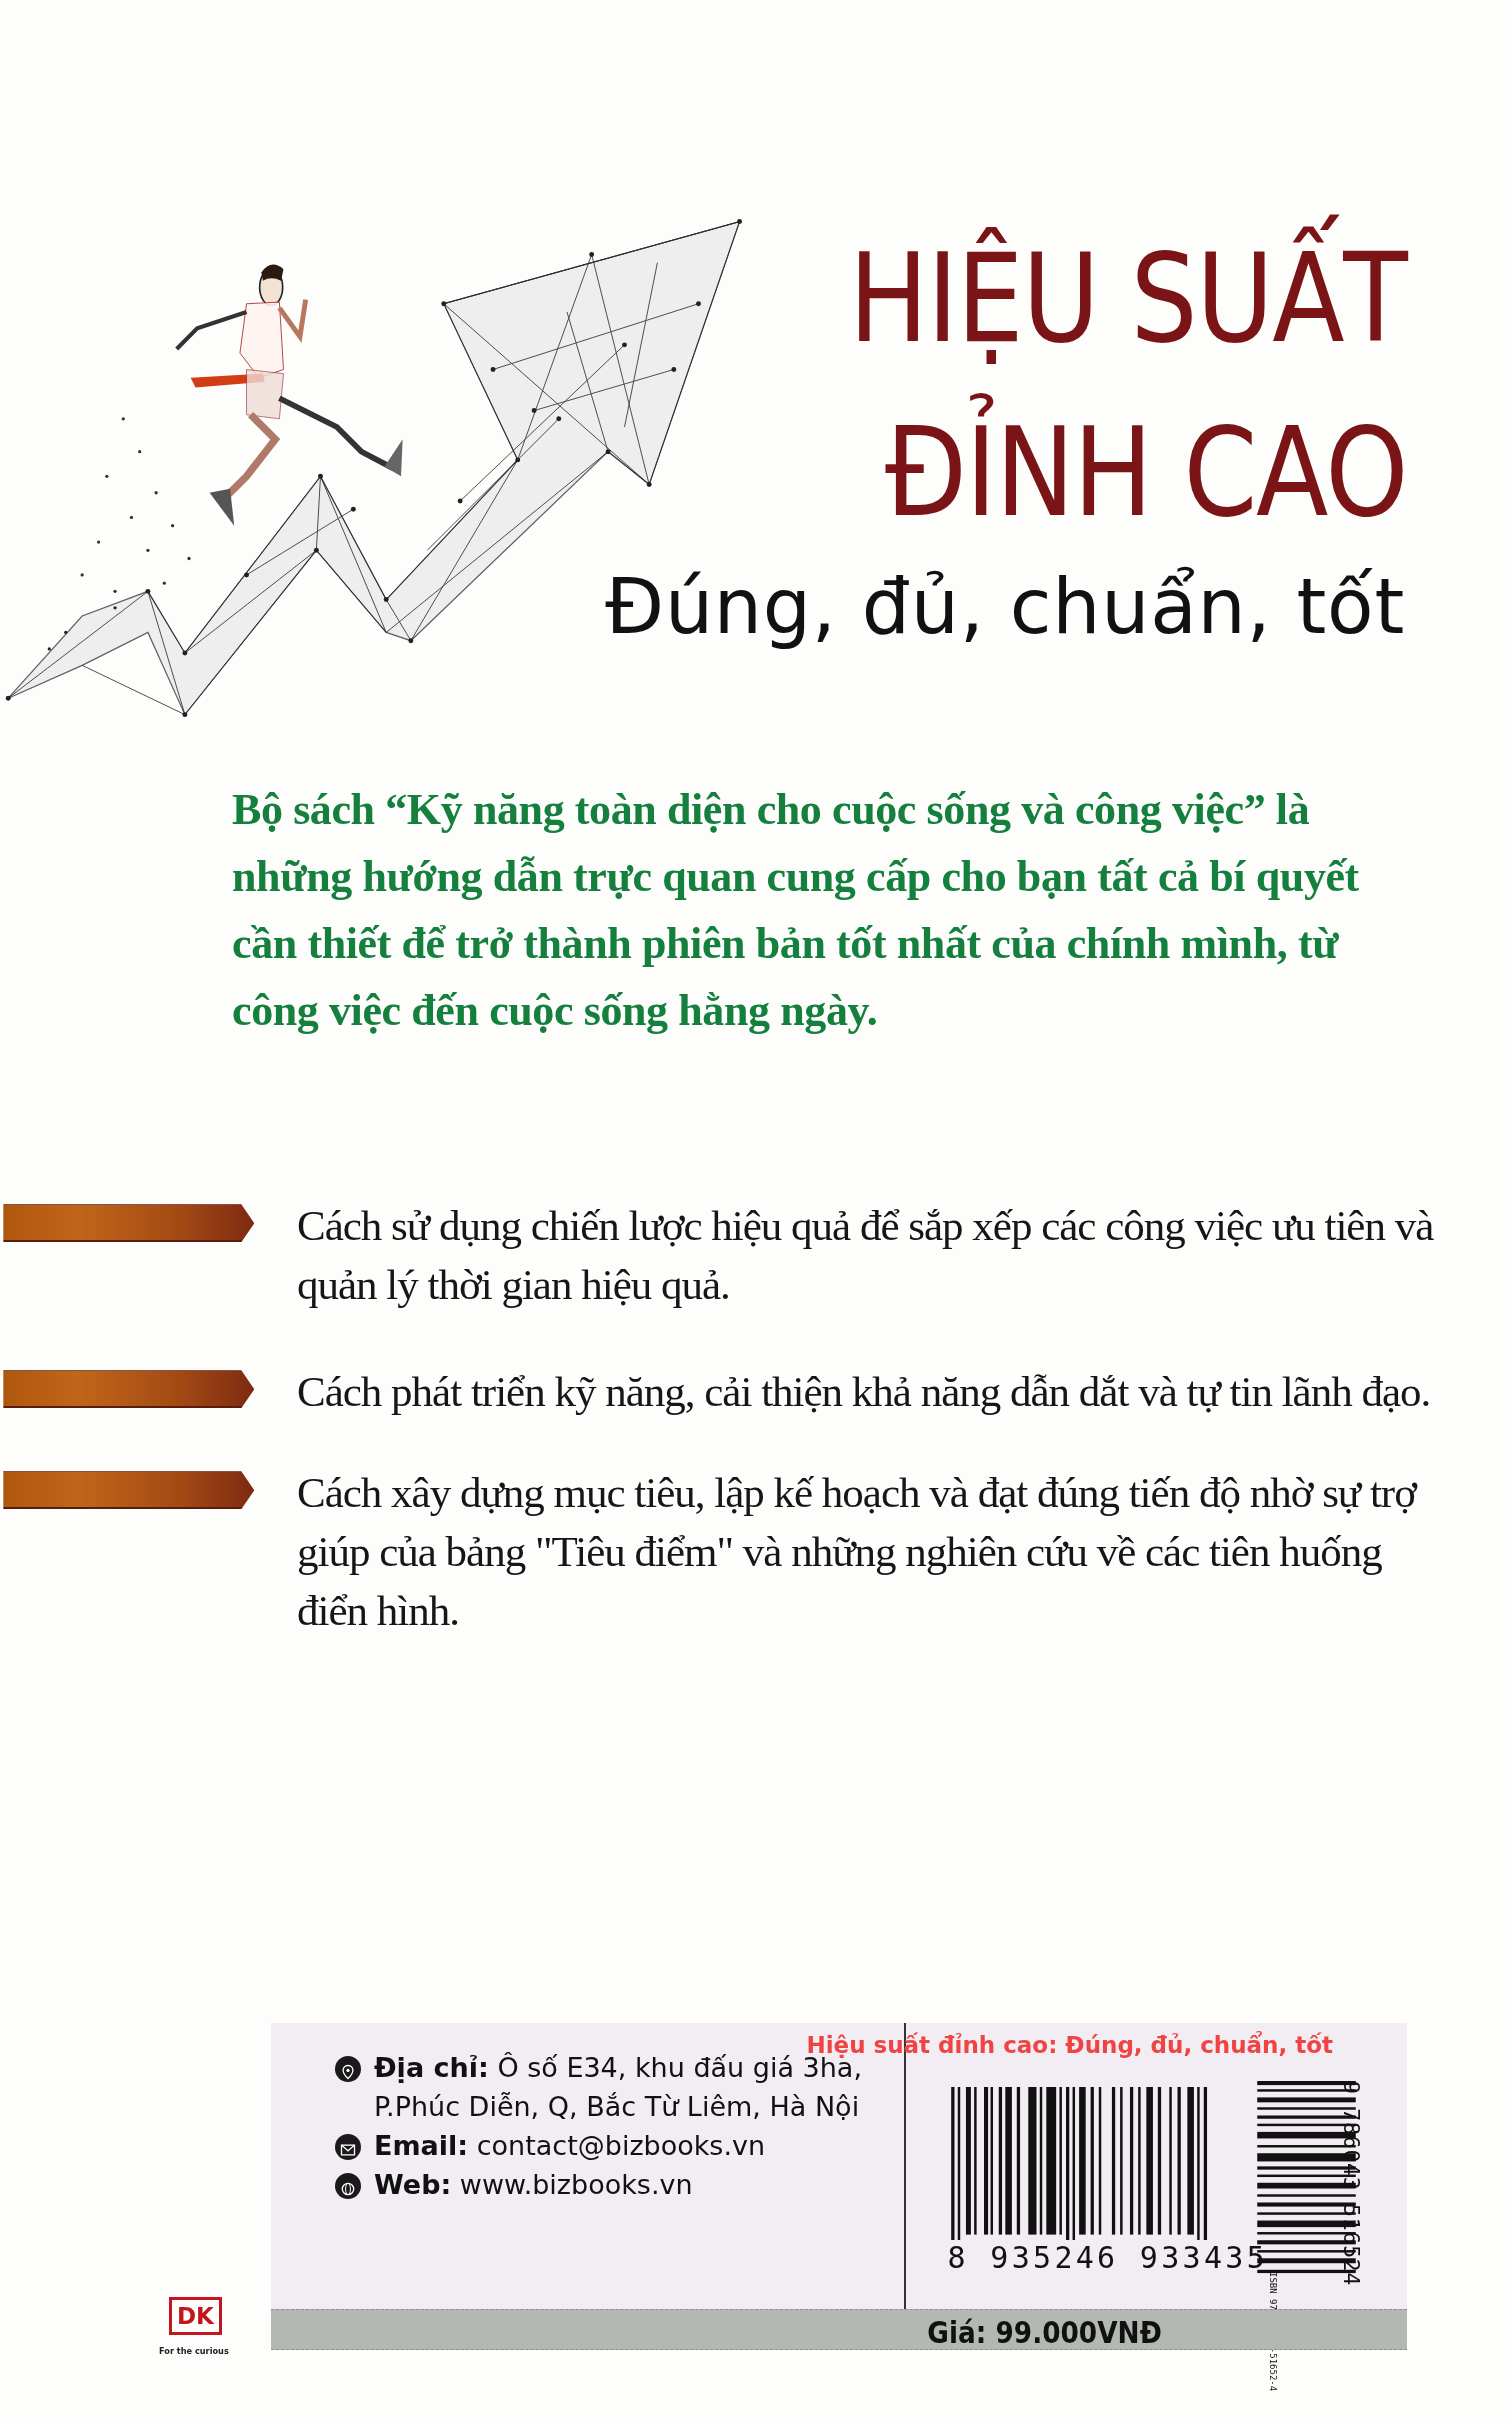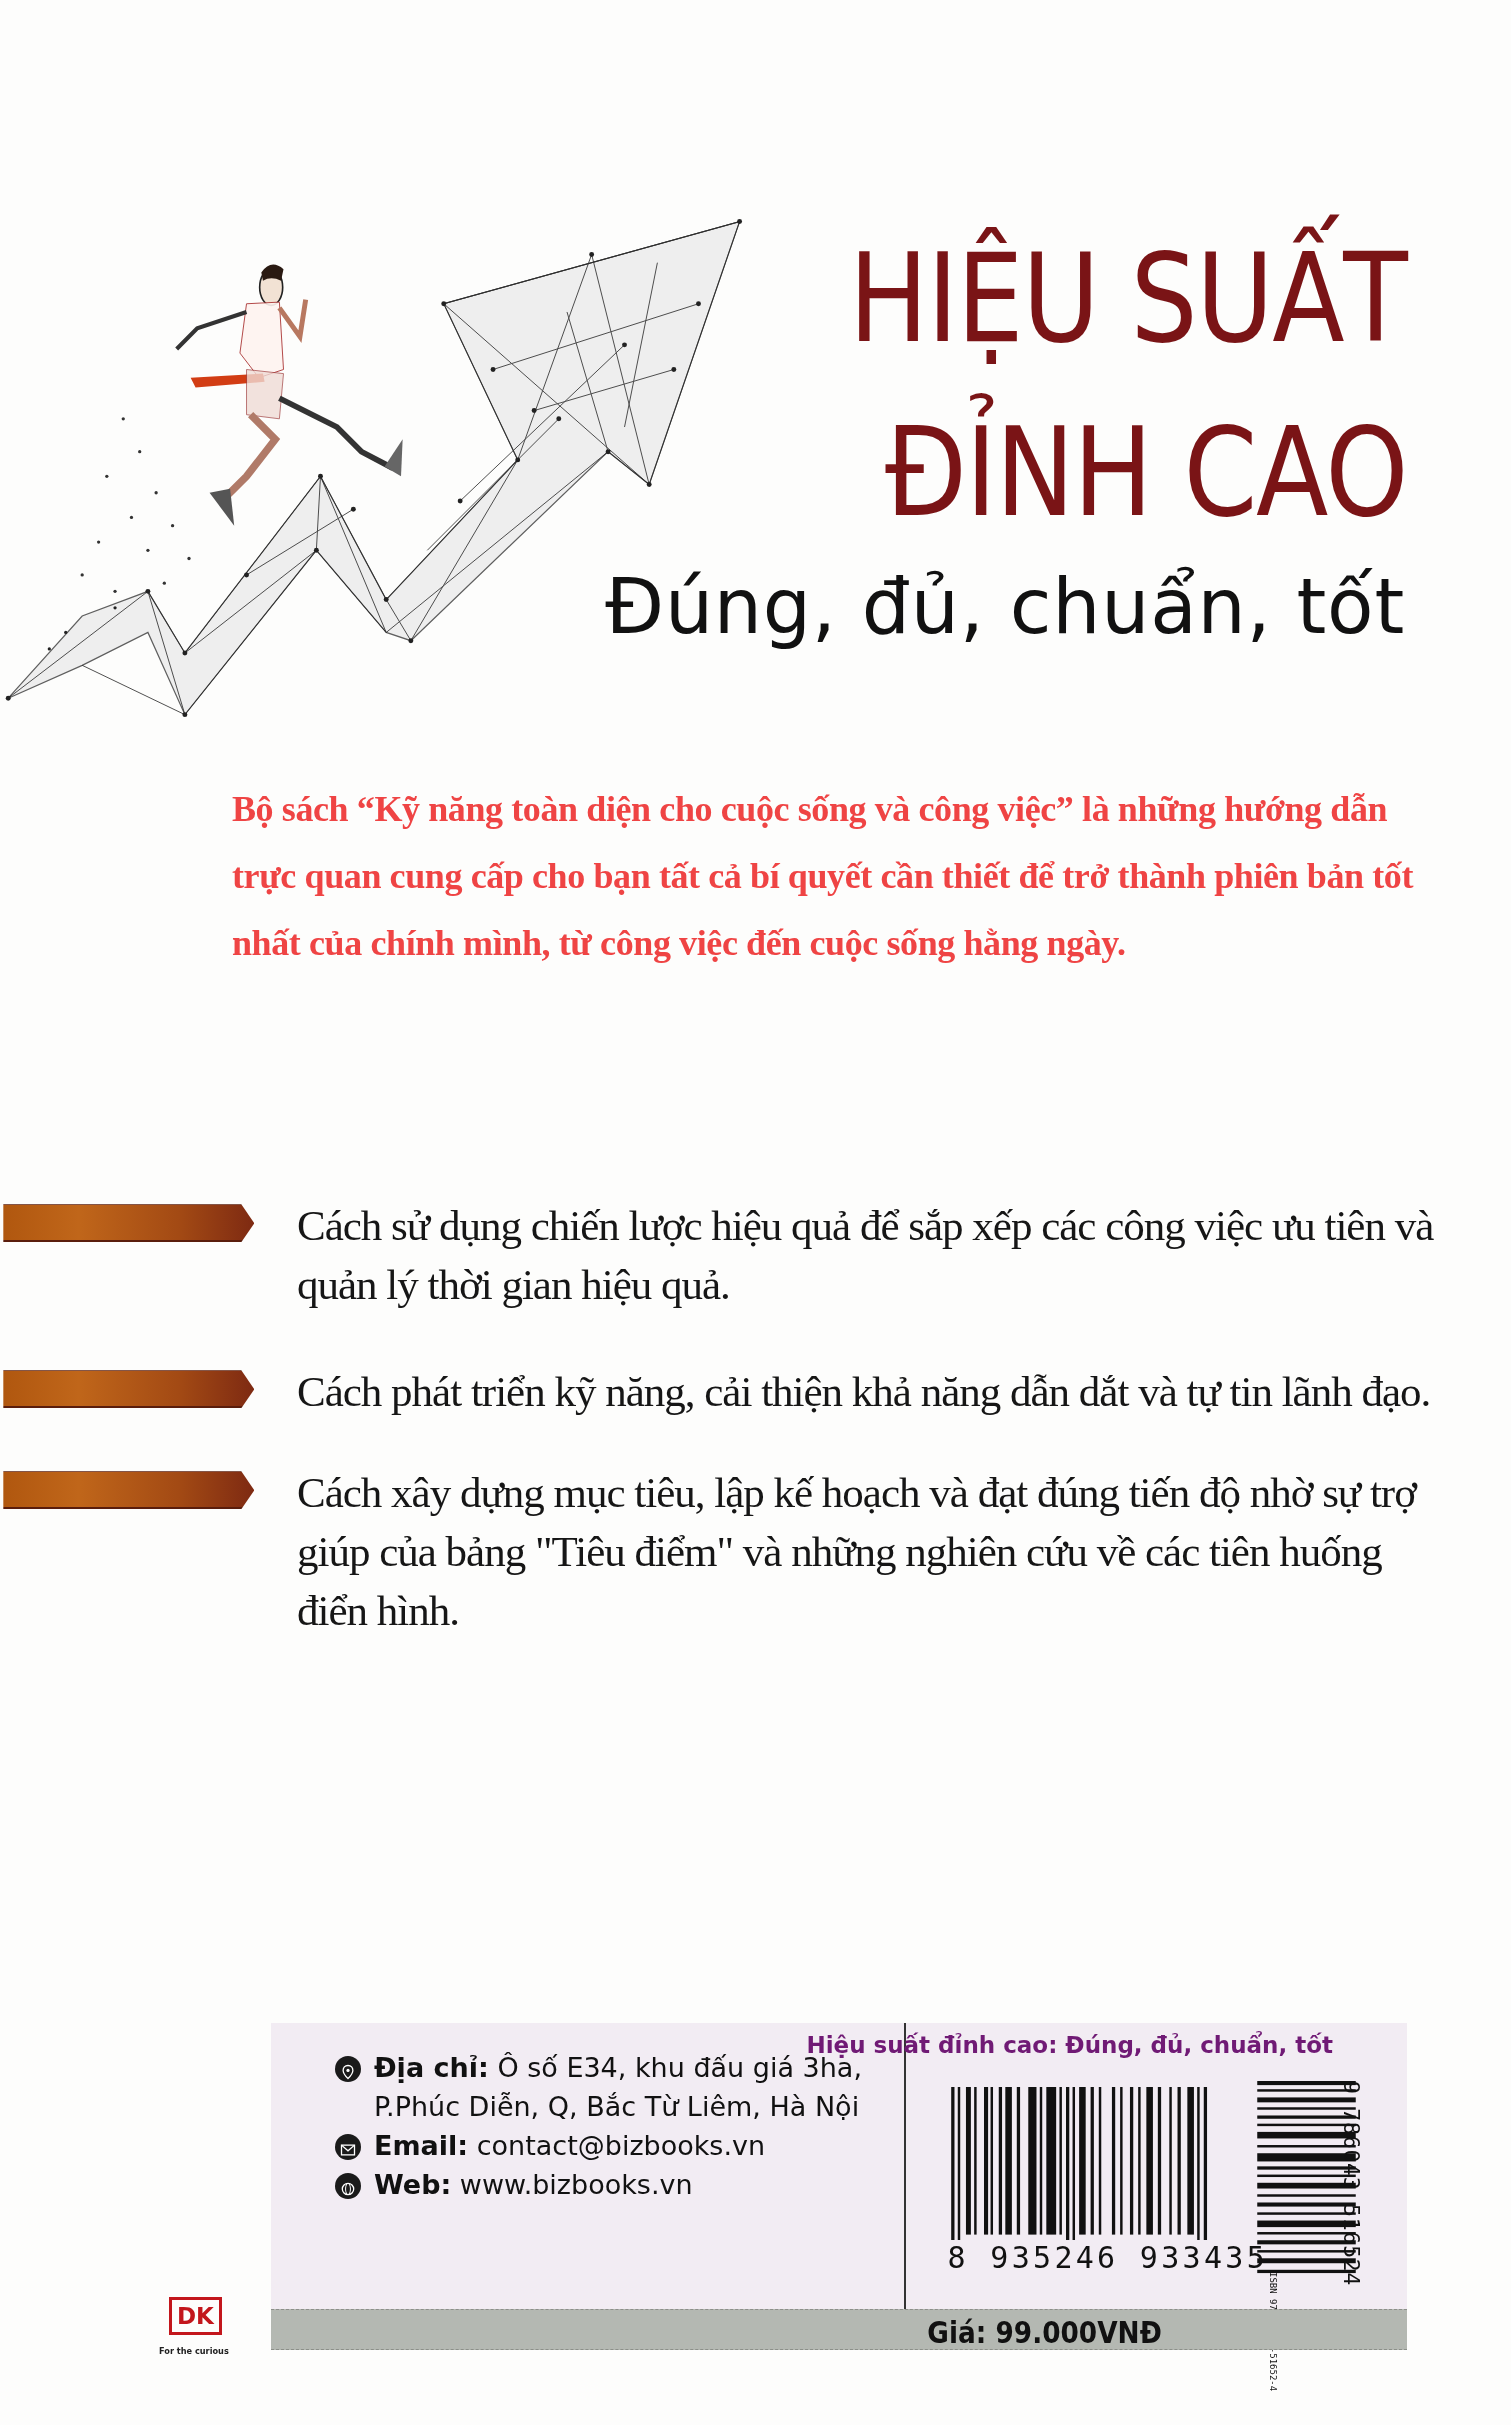--- a/index.html
+++ b/index.html
@@ -29,21 +29,21 @@
       position: absolute; right: 107px; top: 569px;
       font-family: "DejaVu Sans", sans-serif;
       font-size: 76px; color: #111; letter-spacing: 0.8px; line-height: 1;
       white-space: nowrap;
     }
 
     
     #intro {
       position: absolute; left: 232px; top: 776px; width: 1183px;
       font-family: "Liberation Serif", serif; font-weight: bold;
-      font-size: 36px; line-height: 67px; color: #ef4444;
+      font-size: 44px; line-height: 67px; color: #15803d;
       letter-spacing: -0.4px;
     }
 
     
     .bullet { position: absolute; left: 0; width: 1446px; }
     .bullet-arrow {
       position: absolute; left: 3.3px; width: 251px; height: 38px;
       background: linear-gradient(90deg, #b0570f 0%, #c0661a 30%, #a34a14 70%, #7e2a12 100%);
       clip-path: polygon(0 0, 238px 0, 251px 50%, 238px 100%, 0 100%);
       border-top: 1.6px solid #5a1d0c; border-bottom: 2.5px solid #5a1d0c;
@@ -109,21 +109,21 @@
     .contact-row .ci {
       position: absolute; left: 0; top: 8.2px; width: 26px; height: 26px;
       border-radius: 50%; background: #1a1a1a;
     }
     .contact-row .ci svg { width: 26px; height: 26px; }
     .contact-row b { font-weight: bold; }
     .contact-cont { font-family: "DejaVu Sans", sans-serif; font-size: 27px; line-height: 39px; padding-left: 39px; color: #111; white-space: nowrap; }
     #book-name {
       position: absolute; right: 74px; top: 89px;
       font-family: "DejaVu Sans", sans-serif; font-weight: bold;
-      font-size: 23px; color: #701a75; white-space: nowrap;
+      font-size: 23px; color: #ef4444; white-space: nowrap;
     }
     #barcode { position: absolute; left: 680px; top: 144px; width: 271px; height: 189px; }
     #ean-text {
       position: absolute; left: 675px; top: 297px;
       font-family: "DejaVu Sans Mono", monospace; font-size: 30px; color: #111;
       letter-spacing: 3.3px; background: #f2ecf3; padding: 0 1.6px; white-space: nowrap;
     }
     #isbn-block { position: absolute; left: 986px; top: 138px; width: 99px; height: 197px; }
     #isbn-label {
       position: absolute; left: 1007px; top: 329px;

